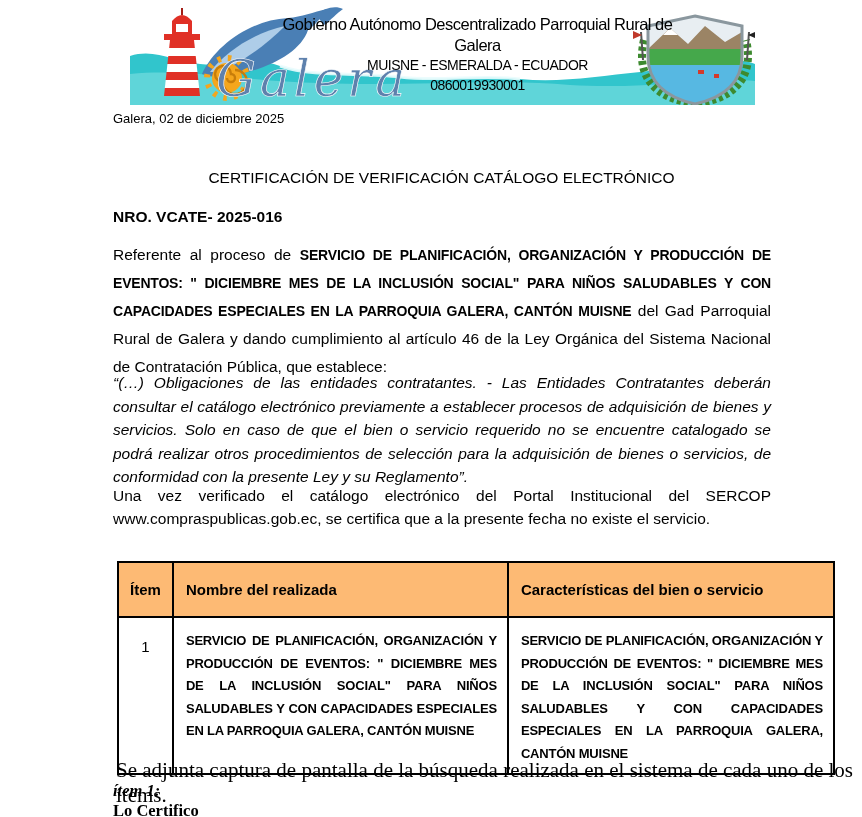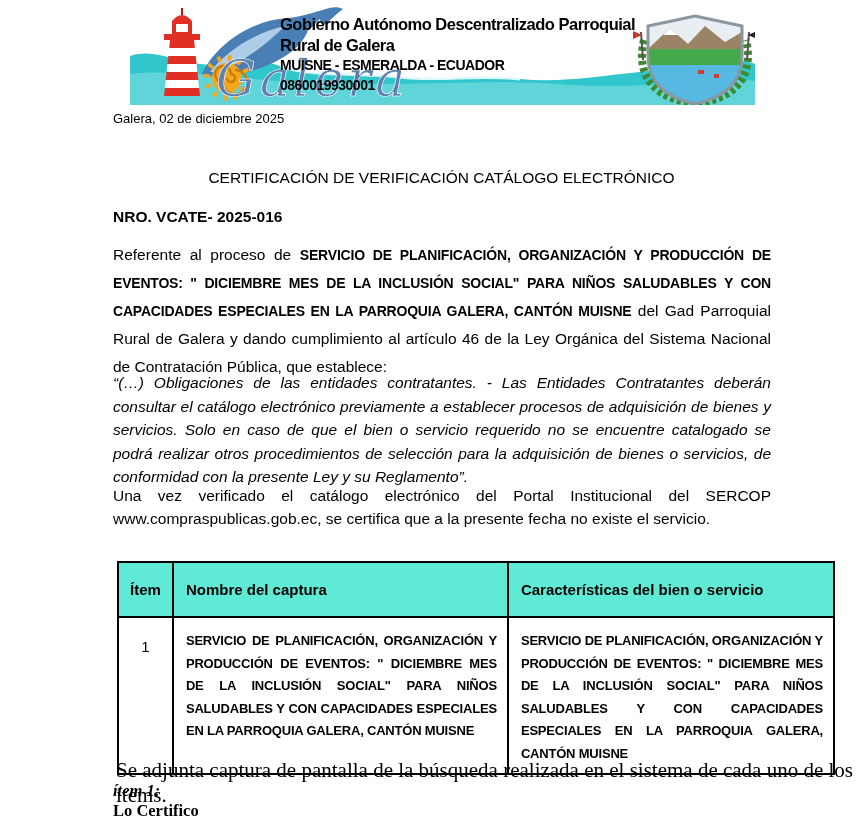--- a/index.html
+++ b/index.html
@@ -7,22 +7,22 @@
   body {
     width:862px; height:817px; overflow:hidden;
     font-family:"Liberation Sans", sans-serif; color:#000;
   }
   .page { position:relative; width:862px; height:817px; background:#fff; overflow:hidden; }
 
   
   .letterhead { position:absolute; left:130px; top:4px; width:625px; height:101px; }
   .letterhead svg.art { position:absolute; left:0; top:0; }
   .head-lines {
-    position:absolute; left:150px; top:10px; width:395px; text-align:left;
-    font-weight:700; letter-spacing:-0.5px; line-height:1.25;
+    position:absolute; left:150px; top:10px; width:395px; text-align:center;
+    font-weight:400; letter-spacing:-0.5px; line-height:1.25;
   }
   .head-line1 { font-size:16.5px; font-stretch:condensed; }
   .head-line2, .head-line3 { font-size:14px; font-stretch:condensed; margin-top:2px; }
 
   
   .date-line { position:absolute; left:113px; top:111px; font-size:13px; }
   .doc-title {
     position:absolute; left:113px; top:169px; width:657px; text-align:center;
     font-size:15.5px; font-weight:400;
   }
@@ -44,21 +44,21 @@
   .p-verificado {
     position:absolute; left:113px; top:484px; width:658px;
     font-size:15.5px; line-height:23px; text-align:justify;
   }
 
   
   table.items { position:absolute; left:117px; top:561px; width:718px; border-collapse:collapse; }
   table.items th, table.items td { border:2px solid #000; }
   table.items th {
     height:55px; font-size:15px; font-weight:700; text-align:left;
-    padding:0 12px; vertical-align:middle; background:#5eead4;
+    padding:0 12px; vertical-align:middle; background:#fdba74;
   }
   table.items th.col-item { text-align:center; padding:0 4px; }
   table.items td { height:128px; vertical-align:top; }
   td.cell-item { text-align:center; padding-top:20px; font-size:15px; width:55px; }
   td.cell-desc {
     padding:12px 10px 8px 12px; text-align:justify;
     font-weight:700; font-size:13px; line-height:22.5px;
     letter-spacing:-0.2px; font-stretch:condensed;
   }
 
@@ -168,21 +168,21 @@
 
   <table class="items">
     <colgroup>
         <col style="width:55px">
         <col style="width:336px">
         <col style="width:327px">
       </colgroup>
     <thead>
       <tr>
         <th class="col-item">Ítem</th>
-        <th>Nombre del captura</th>
+        <th>Nombre del realizada</th>
         <th>Características del bien o servicio</th>
       </tr>
     </thead>
     <tbody>
       <tr>
         <td class="cell-item">1</td>
         <td class="cell-desc">SERVICIO DE PLANIFICACIÓN, ORGANIZACIÓN Y PRODUCCIÓN DE EVENTOS: " DICIEMBRE MES DE LA INCLUSIÓN SOCIAL" PARA NIÑOS SALUDABLES Y CON CAPACIDADES ESPECIALES EN LA PARROQUIA GALERA, CANTÓN MUISNE</td>
         <td class="cell-desc">SERVICIO DE PLANIFICACIÓN, ORGANIZACIÓN Y PRODUCCIÓN DE EVENTOS: " DICIEMBRE MES DE LA INCLUSIÓN SOCIAL" PARA NIÑOS SALUDABLES Y CON CAPACIDADES ESPECIALES EN LA PARROQUIA GALERA, CANTÓN MUISNE</td>
       </tr>
     </tbody>

